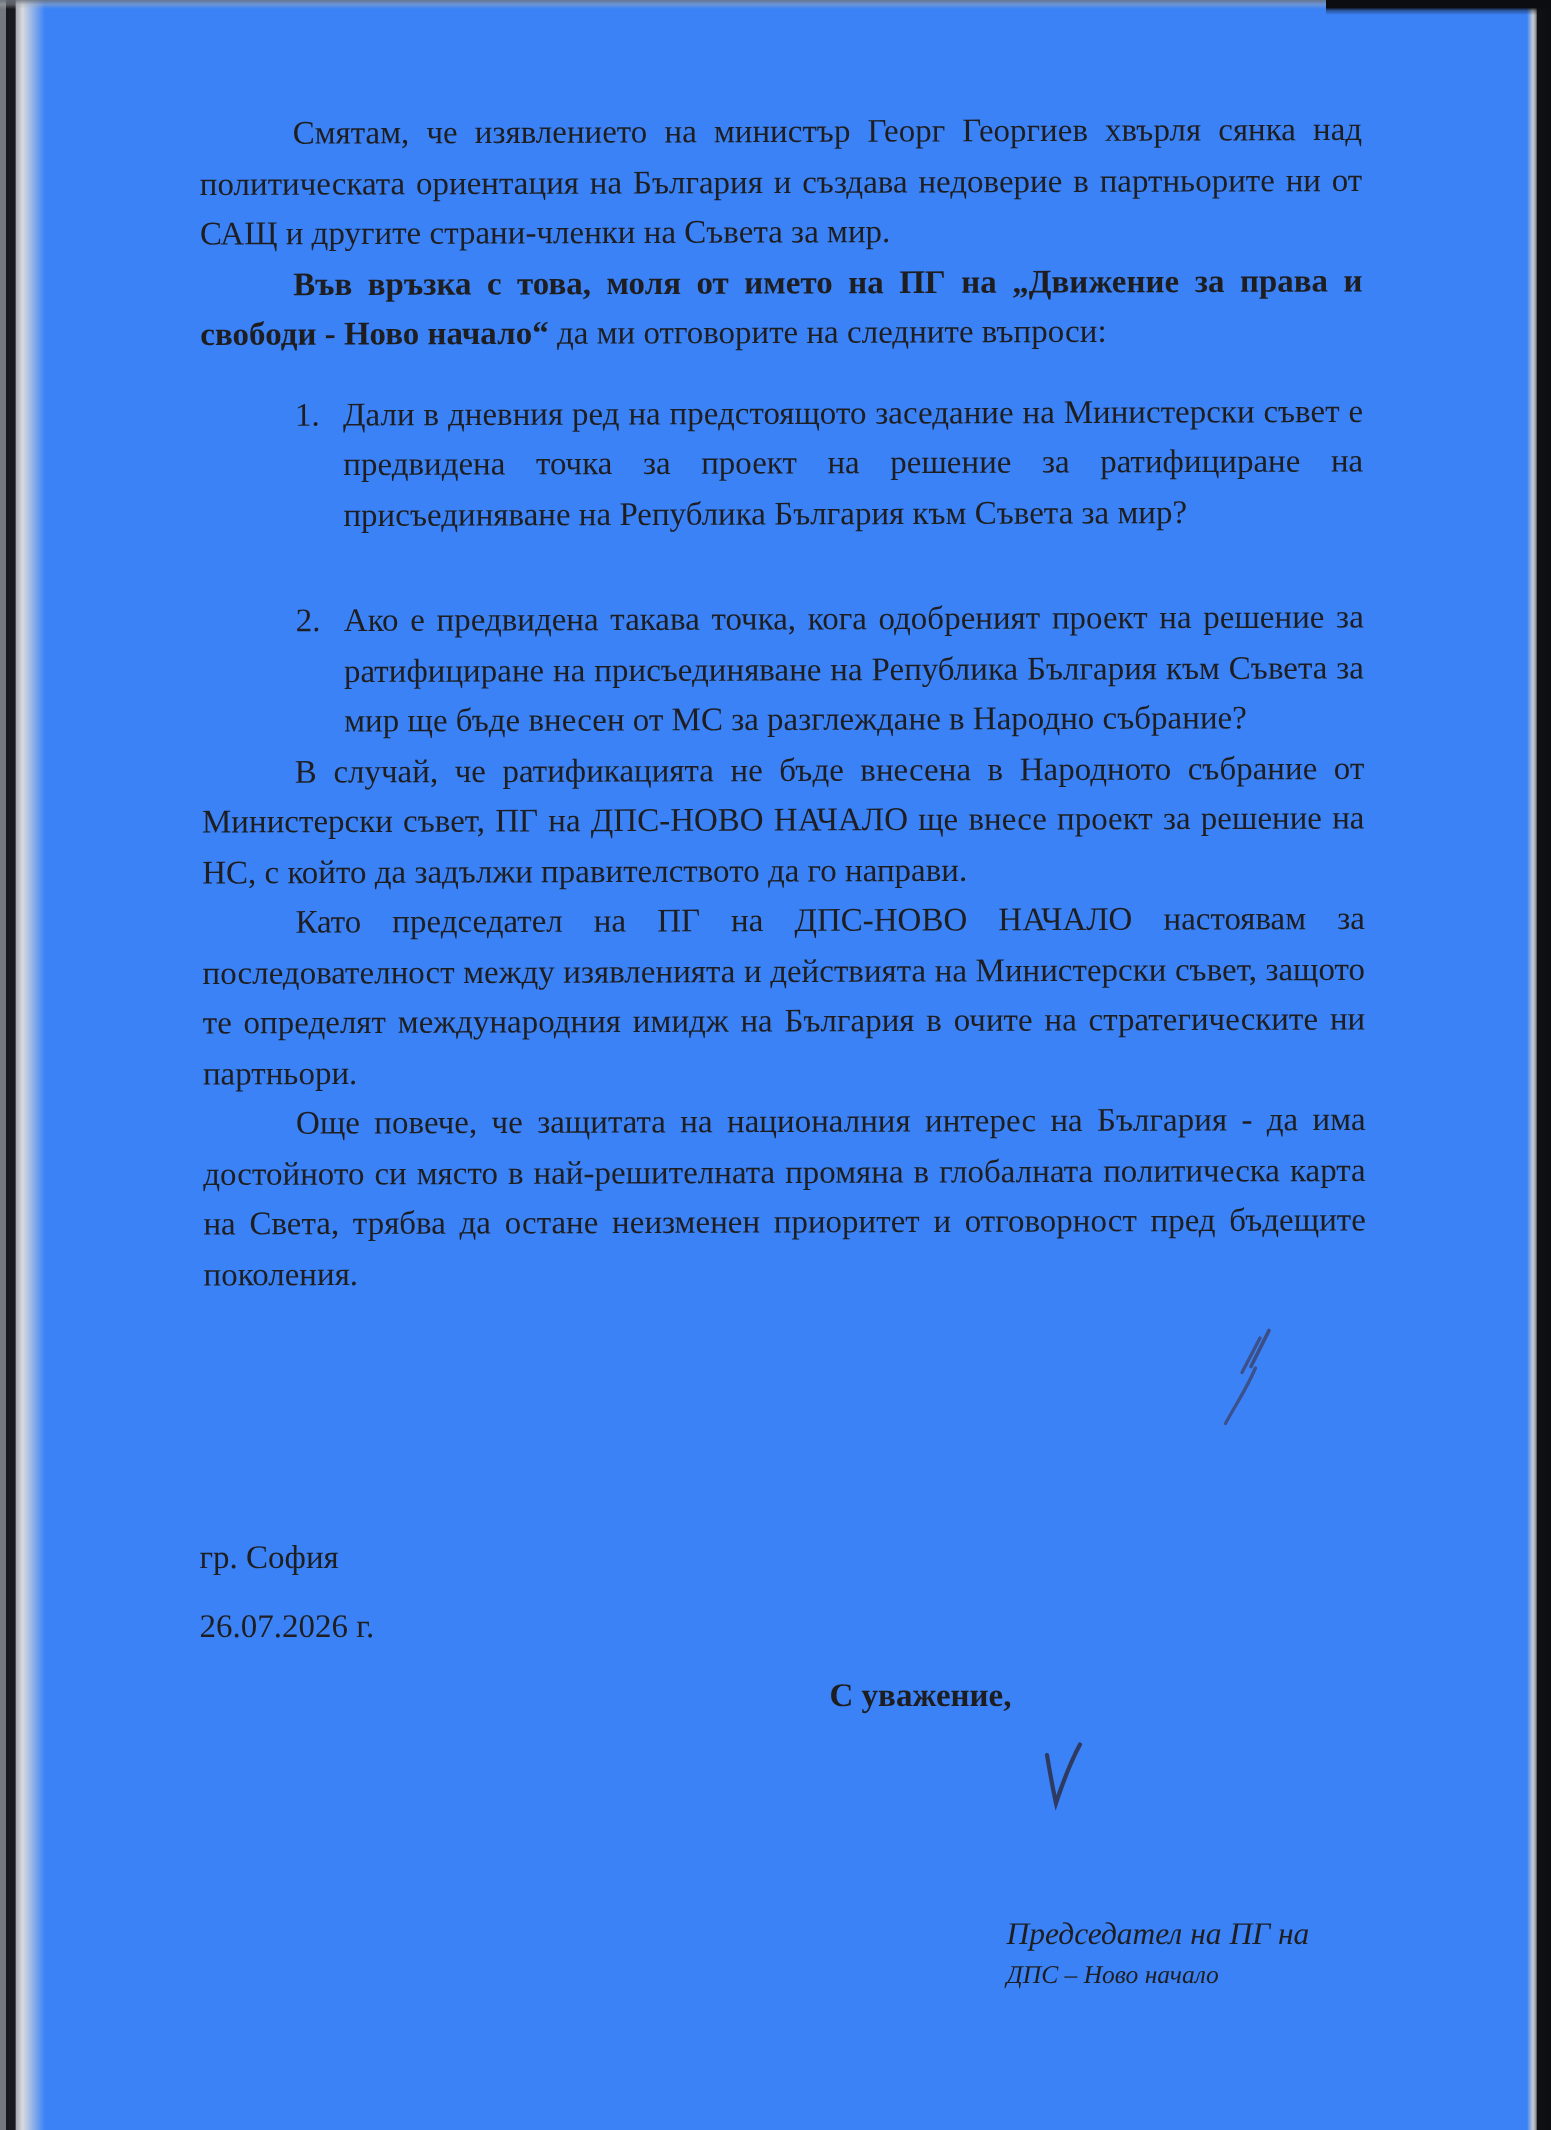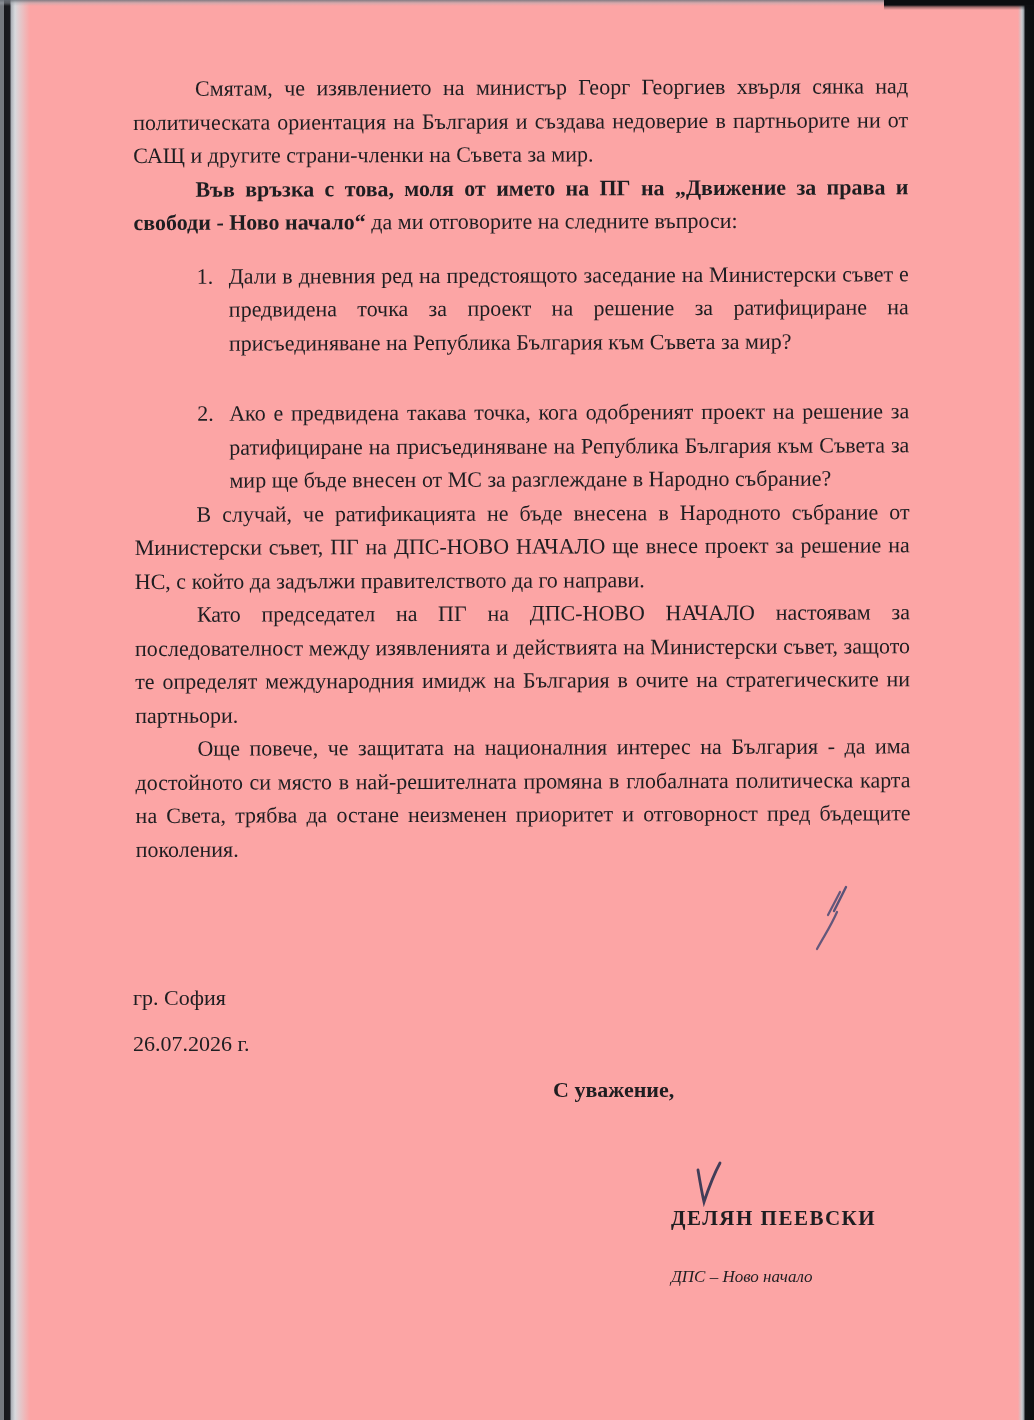--- a/index.html
+++ b/index.html
@@ -1,19 +1,19 @@
 <!DOCTYPE html>
 <html><head>
 <meta charset="utf-8">
 <style>
   html,body{margin:0;padding:0;background:#e8e8ea;}
   .scan{
     position:relative;
     width:1034px;height:1420px;
-    background:#fca5a5;
+    background:#3b82f6;
     overflow:hidden;
     font-family:"Liberation Serif","DejaVu Serif",serif;
     color:#1e1e21;
   }
   
   .edge-left{
     position:absolute;left:0;top:0;bottom:0;width:34px;
     background:linear-gradient(to right,
       #75797f 0px,#75797f 4px,
       #17181c 4px,#1a1b20 10px,
@@ -54,21 +54,21 @@
   .p-request .lead{font-weight:bold;}
   .qlist{margin-top:20px;}
   .q-item{display:flex;margin-left:63px;}
   .q-item + .q-item{margin-top:37px;}
   .q-num{width:32px;flex:none;}
   .q-text{flex:1;text-align:justify;}
   .p-case{margin-top:48px;}
   .p-chair{margin-top:13px;}
   .p-more{margin-top:17px;}
   
-  .abs{position:absolute;font-size:22px;line-height:30px;}
+  .abs{position:absolute;font-size:22px;line-height:30px;margin-top:40px;}
   .city{left:133px;top:983px;}
   .date{left:133px;top:1029px;}
   .closing{left:553px;top:1075px;font-weight:bold;}
   .sig-name{left:671px;top:1203px;font-weight:bold;font-size:21px;letter-spacing:1.5px;}
   .sig-title1{left:671px;top:1234px;font-style:italic;font-size:21px;}
   .sig-title2{left:671px;top:1262px;font-style:italic;font-size:17px;}
   .ink-mark{position:absolute;left:813px;top:880px;z-index:8;}
   .sig-stroke{position:absolute;left:689px;top:1158px;z-index:8;}
 </style>
 </head>
@@ -109,16 +109,16 @@
   </svg>
 
   <div class="abs city">гр. София</div>
   <div class="abs date">26.07.2026 г.</div>
   <div class="abs closing">С уважение,</div>
 
   <svg class="sig-stroke" width="40" height="56" viewBox="0 0 40 56">
     <path d="M9 12 C 11 24, 13 35, 15 44 C 19 32, 25 16, 31 5" stroke="#2e3250" stroke-width="2.8" fill="none" stroke-linecap="round" opacity="0.9"></path>
   </svg>
 
-  <div class="abs sig-name">ДЕЛЯН ПЕЕВСКИ</div>
+  <div class="abs sig-title1">Председател на ПГ на</div>
   <div class="abs sig-title2">ДПС – Ново начало</div>
 
 </div>
 
 </body></html>

